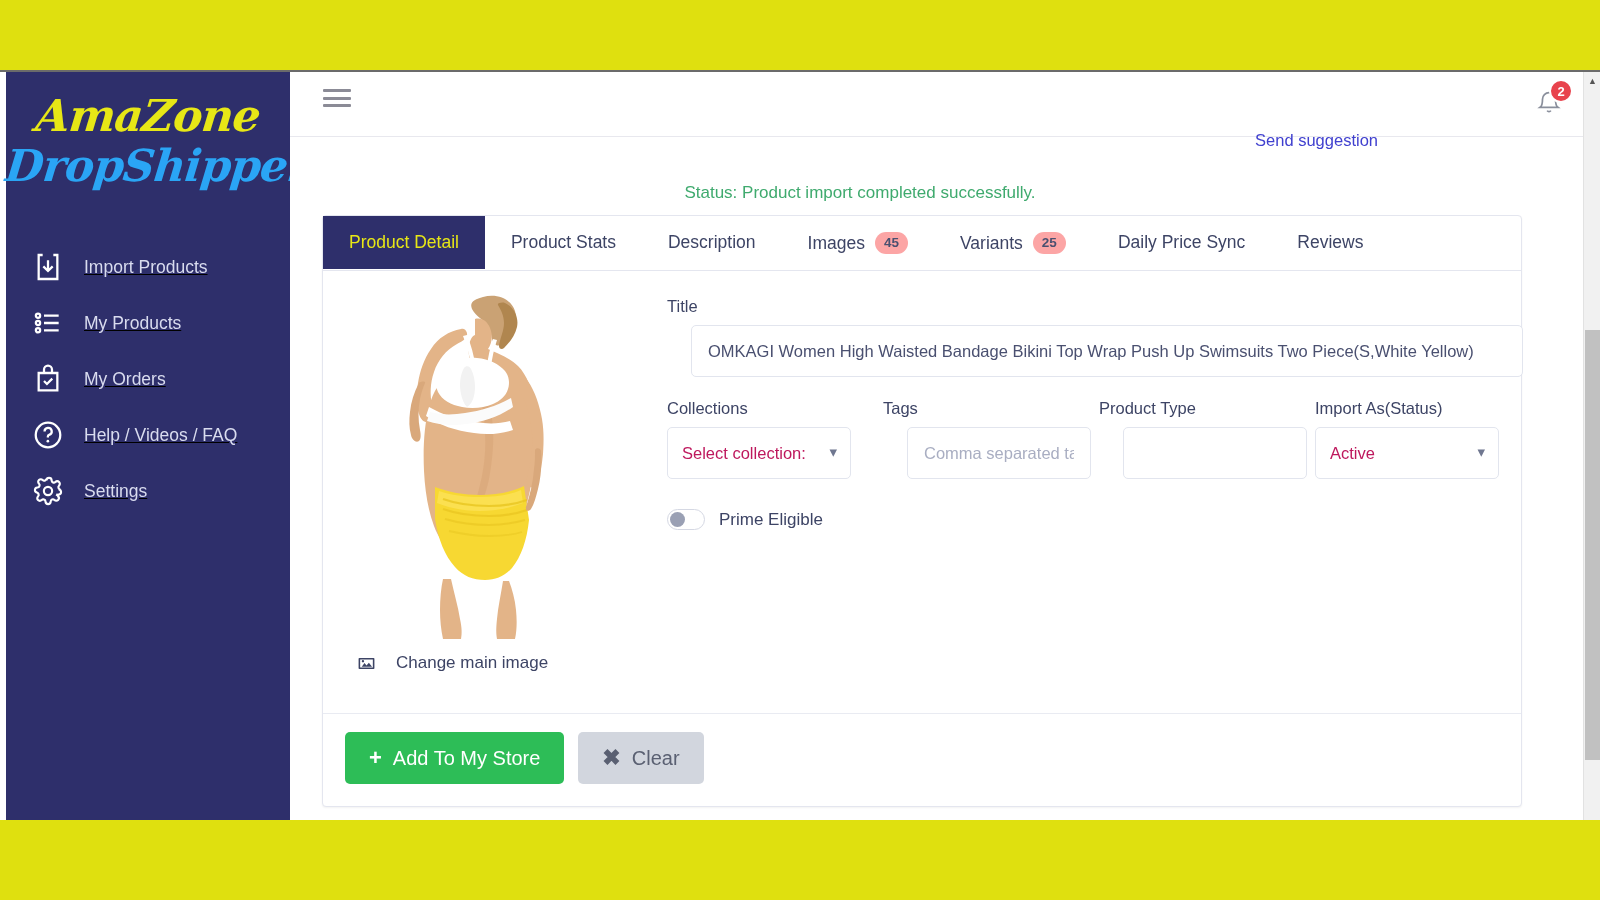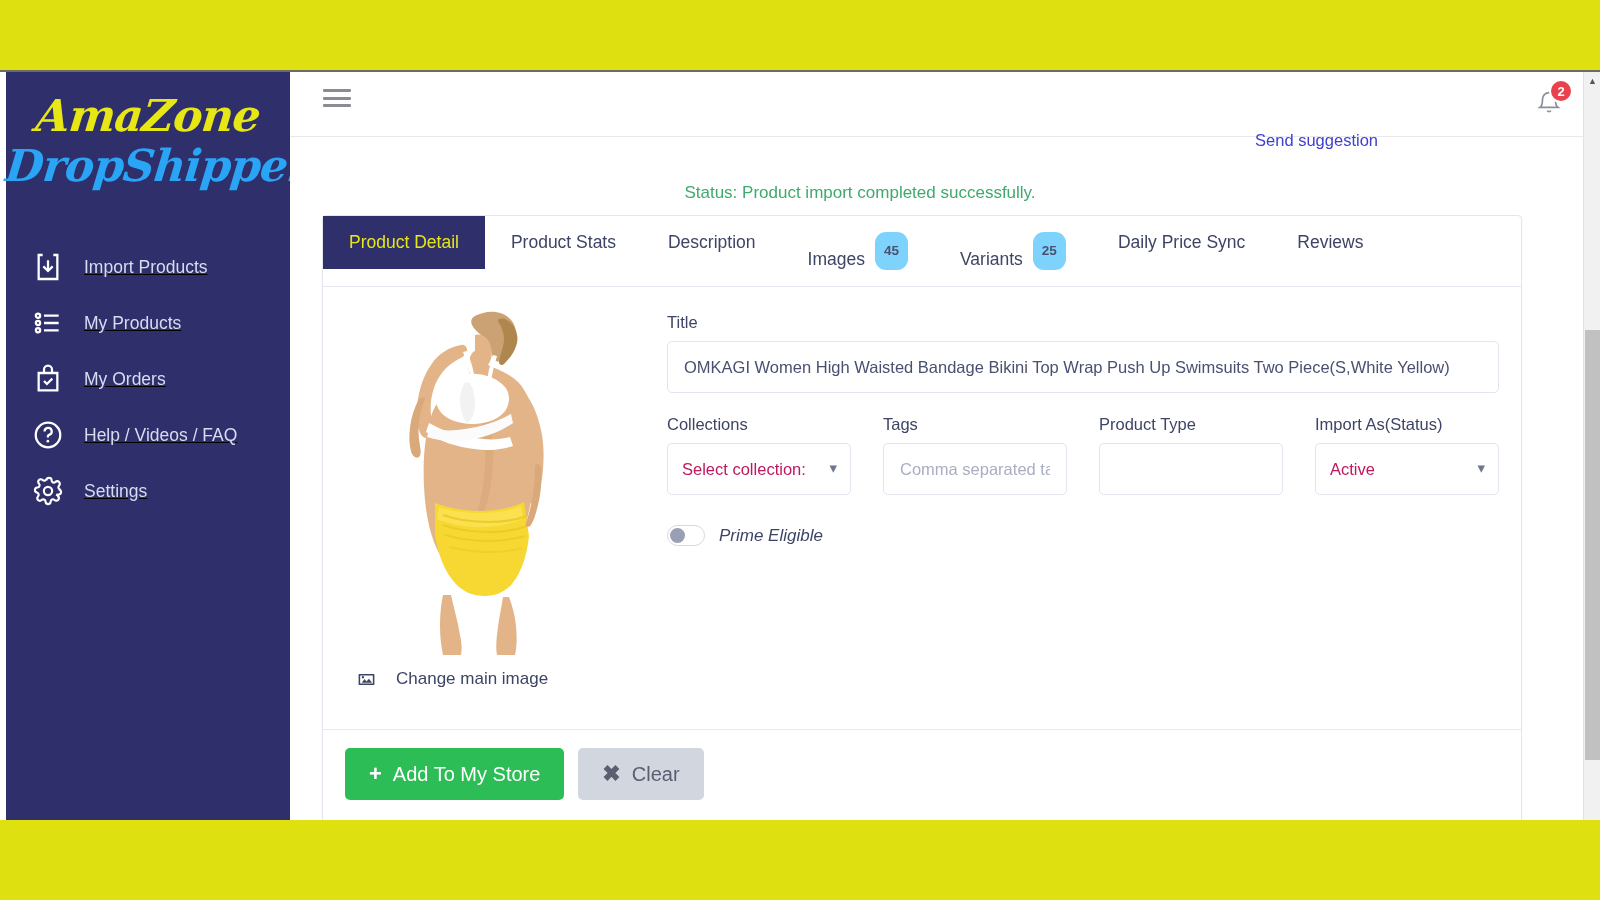--- a/index.html
+++ b/index.html
@@ -82,61 +82,61 @@
     box-shadow: 0 1px 2px rgba(0,0,0,.05);
   }
   .tabs { display:flex; align-items:flex-start; border-bottom:1px solid #e4e6ef; }
   .tab {
     padding: 16px 26px 15px; font-size:17.5px; color:#3d4465; cursor:pointer;
     white-space:nowrap; display:flex; align-items:flex-end; gap:10px;
     border-bottom: 1px solid transparent;
   }
   .tab.active { background:#2e2f6b; color:#e7e716; }
   .tab .cnt {
-    background:#7dd3fc; color:#4a5070; font-size:13.5px; font-weight:700;
-    border-radius:11px; padding:10px 9px; line-height:1.35;
+    background:#fca5a5; color:#4a5070; font-size:13.5px; font-weight:700;
+    border-radius:11px; padding:2px 9px; line-height:1.35;
   }
 
   .cardbody { display:flex; padding: 20px 22px 40px 22px; gap: 30px; }
   .leftcol { width: 292px; flex: none; }
   .prodimg {
     width: 218px; height: 348px; margin-left: 10px; background:#fff;
     position: relative; overflow:hidden;
   }
   .prodimg svg { display:block; width:100%; height:100%; }
   .changeimg {
     margin-top: 14px; margin-left: 12px; display:flex; align-items:center; gap:20px;
     color:#3d4465; font-size:17px; cursor:pointer;
   }
   .changeimg svg { width:19px; height:19px; flex:none; color:#3d4465; }
 
   .rightcol { flex: 1; padding-top: 6px; }
   .flabel { font-size:16.5px; color:#3d4465; margin-bottom:9px; display:block; }
   .finput {
     width:100%; height:52px; border:1px solid #e2e5ee; border-radius:5px;
     padding: 0 16px; font-size:16.5px; color:#4a5070; background:#fff;
-    font-family:"Liberation Sans", sans-serif; outline:none;
+    font-family:"Liberation Sans", sans-serif; outline:none;margin-left:24px;
   }
   .finput::placeholder { color:#a9aec2; }
   .fieldrow { display:flex; gap: 32px; margin-top: 22px; }
   .field { flex:1; }
   .fselect {
     width:100%; height:52px; border:1px solid #e2e5ee; border-radius:5px;
     padding: 0 14px; font-size:16.5px; color:#be185d; background:#fff;
     font-family:"Liberation Sans", sans-serif; outline:none;
     appearance:none; -webkit-appearance:none;
     background-image:
       linear-gradient(45deg, transparent 50%, #6f7governs 50%);
   }
   .selwrap { position:relative; }
   .selwrap .chev {
     position:absolute; right:14px; top:50%; transform:translateY(-55%);
     pointer-events:none; color:#6f7790; font-size:15px;
   }
-  .toggle-row { display:flex; align-items:center; gap:14px; margin-top: 30px; font-style: italic; }
+  .toggle-row { display:flex; align-items:center; gap:14px; margin-top: 30px; }
   .toggle {
     width:38px; height:21px; border-radius:11px; background:#fff;
     border:1px solid #d5d8e3; position:relative; cursor:pointer; flex:none;
   }
   .toggle .knob {
     position:absolute; left:2px; top:2px; width:15px; height:15px;
     border-radius:50%; background:#9aa0b4;
   }
   .toggle-label { font-size:17px; color:#3d4465; }
 

